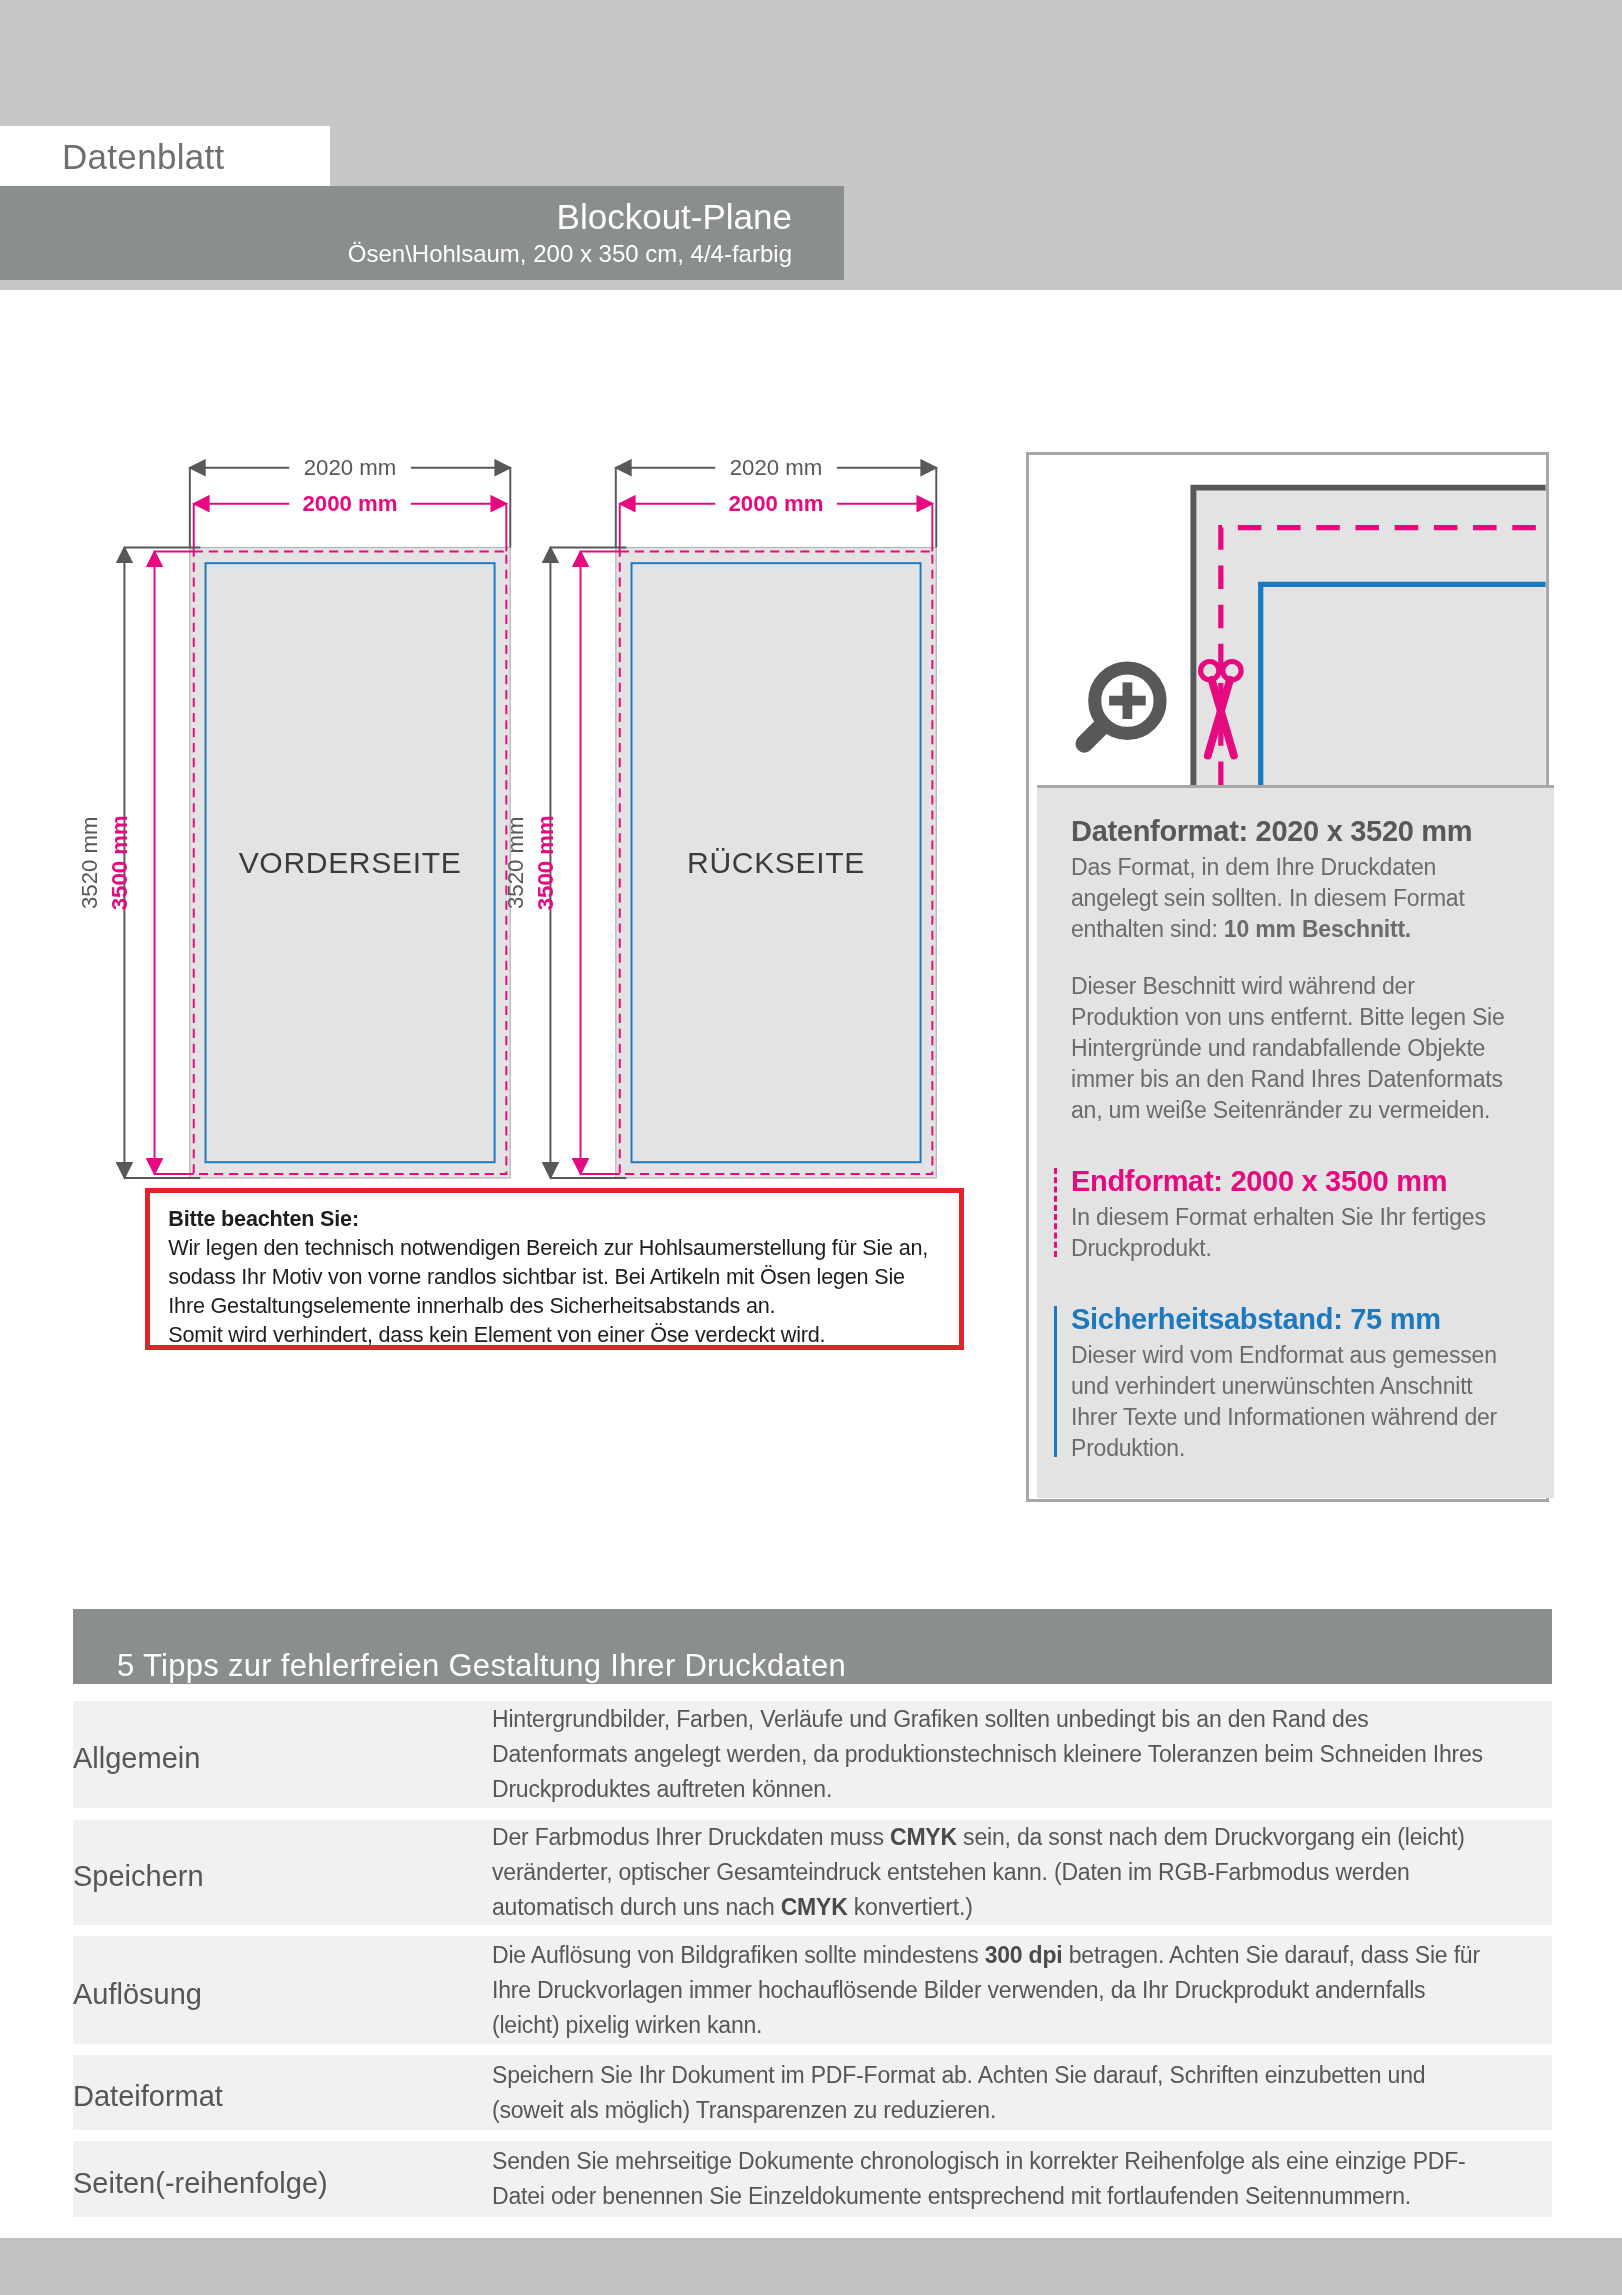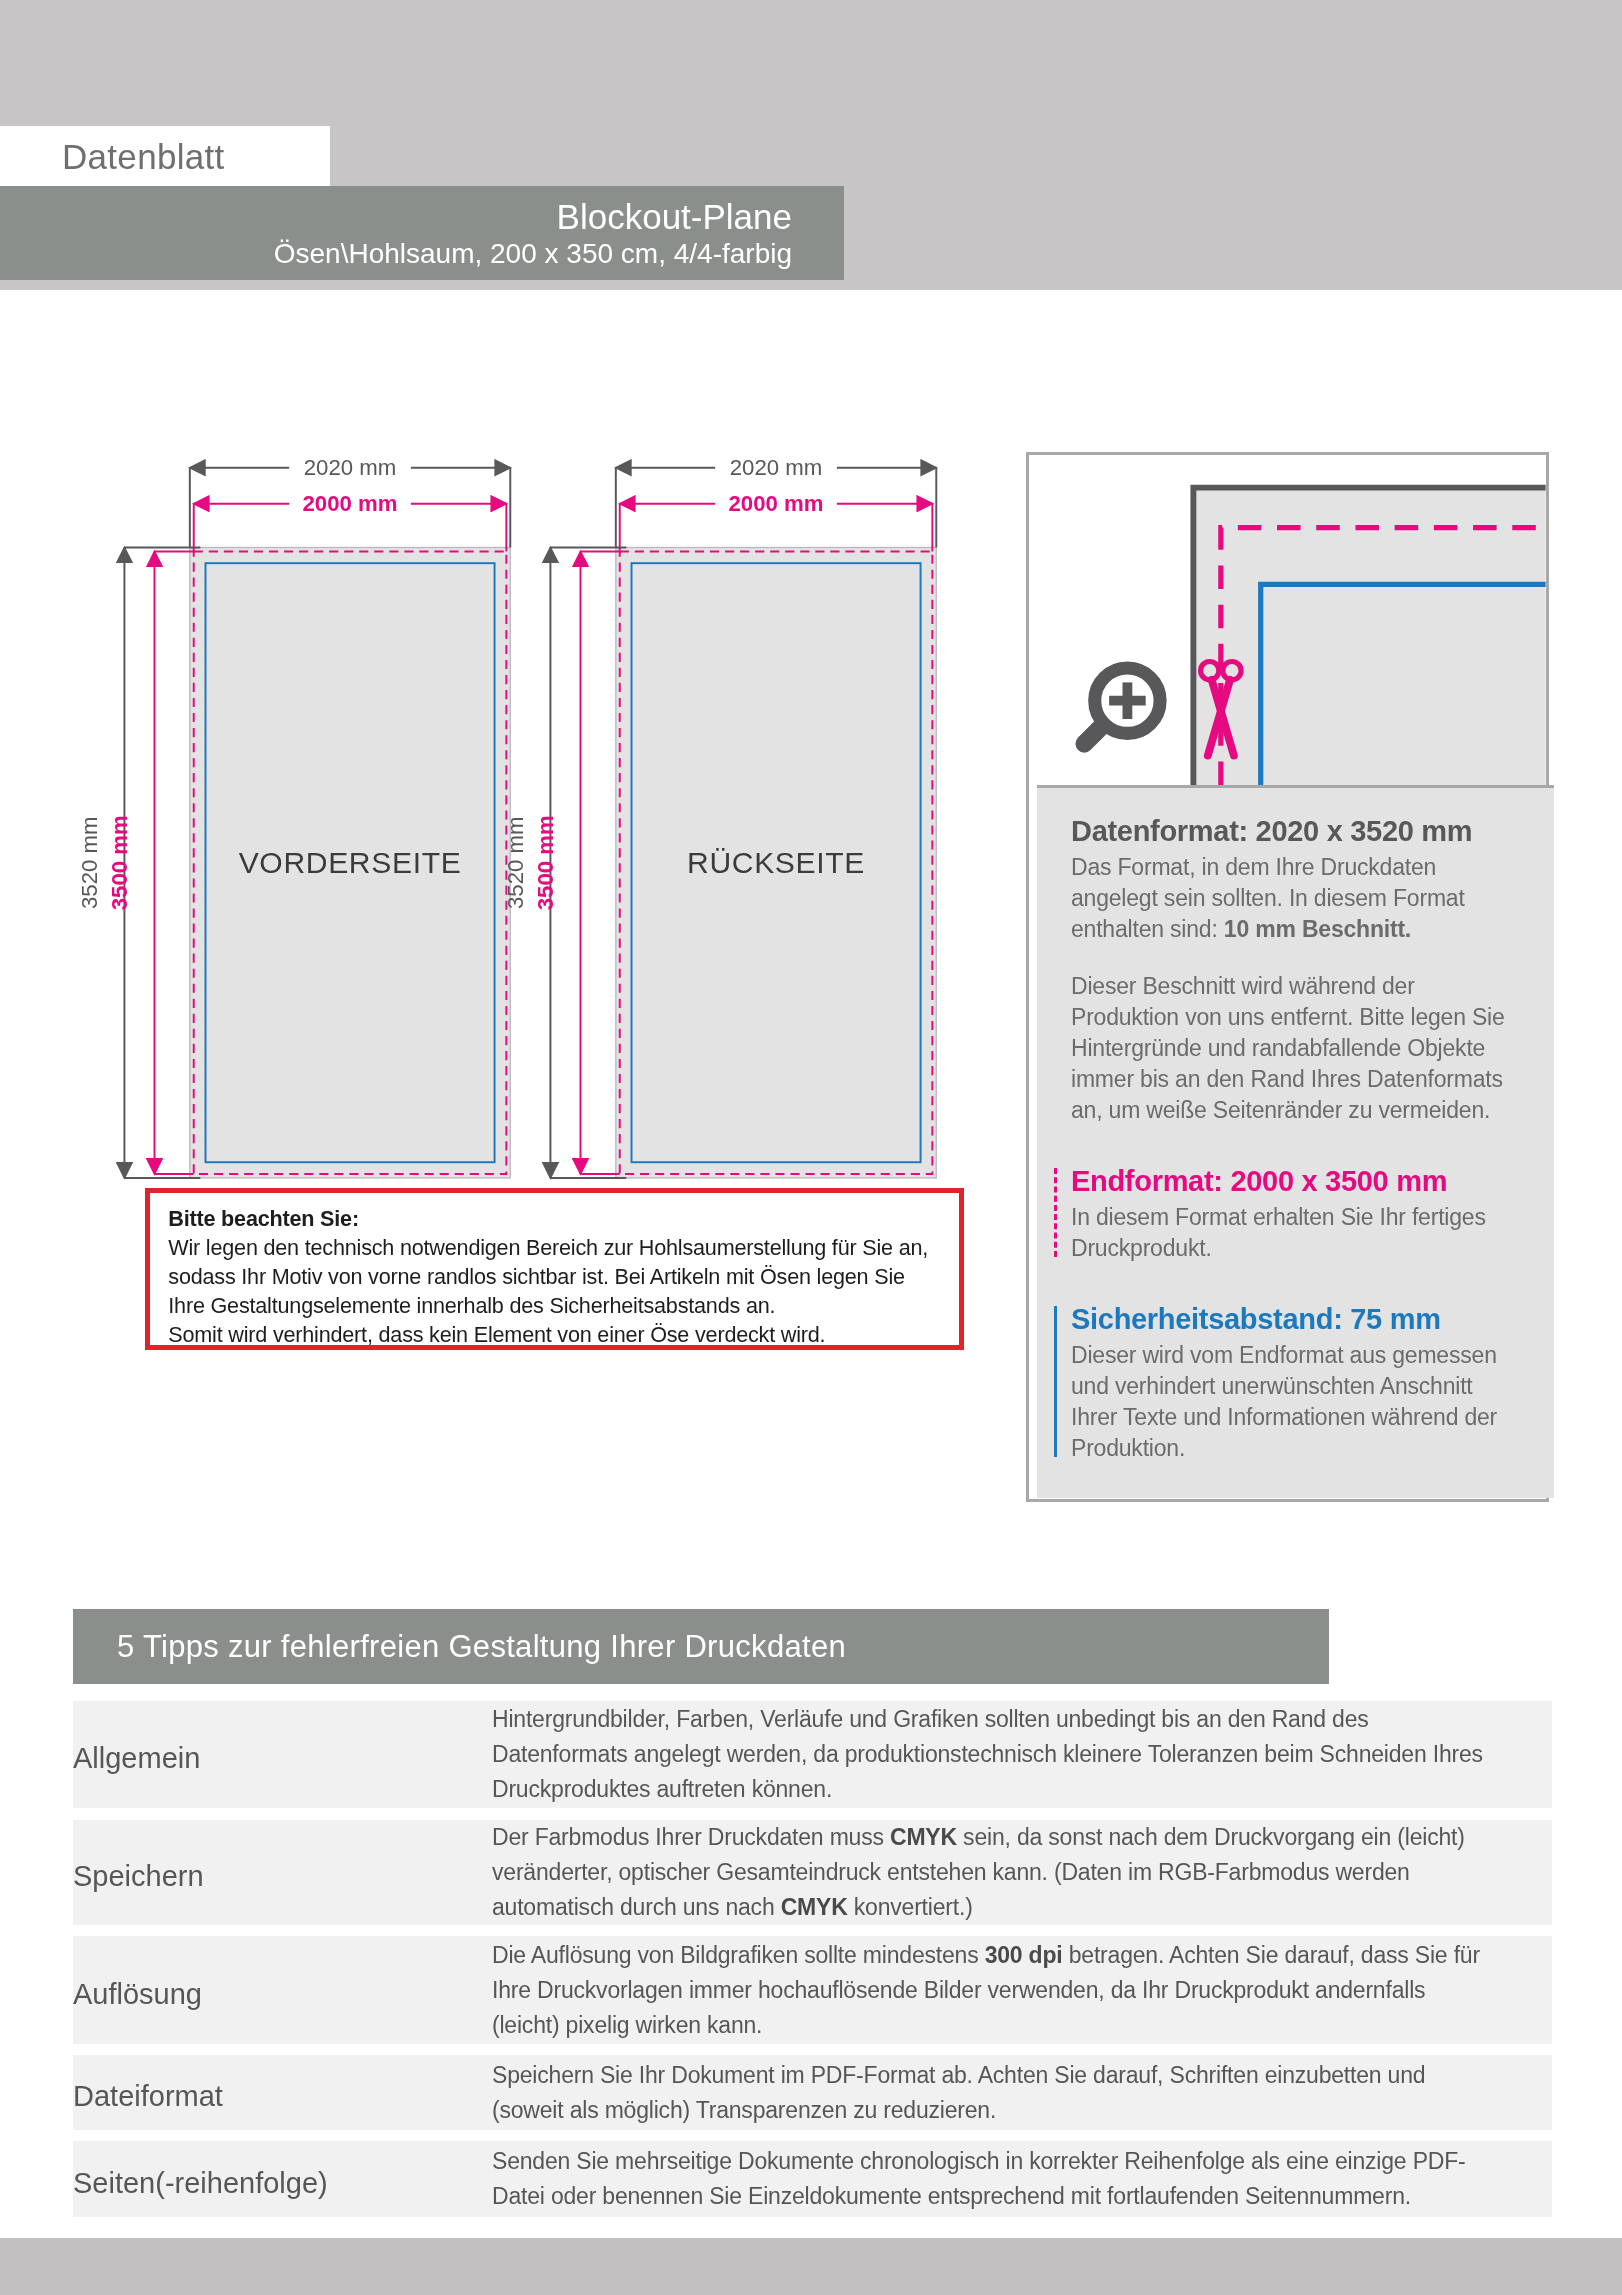--- a/index.html
+++ b/index.html
@@ -9,21 +9,21 @@
 
   
   .top-band{left:0;top:0;width:1623px;height:290px;background:#c7c5c5;}
   .sheet-label-box{left:0;top:126px;width:330px;height:61px;background:#ffffff;
       display:flex;align-items:center;}
   .sheet-label-box span{font-size:35px;color:#6f6f6f;padding-left:62px;letter-spacing:0.3px;}
   .title-banner{left:0;top:186px;width:844px;height:94px;background:#8b8f8c;
       display:flex;flex-direction:column;justify-content:center;align-items:flex-end;
       padding-right:52px;box-sizing:border-box;color:#ffffff;}
   .title-banner .t1{font-size:35px;line-height:41px;}
-  .title-banner .t2{font-size:28px;line-height:34px;}
+  .title-banner .t2{font-size:24px;line-height:34px;}
 
   
   svg.diagram{position:absolute;top:452px;overflow:visible;}
   svg.diagram line{stroke-width:3;}
   .lnG{stroke:#58585a;}
   .lnM{stroke:#e60a80;}
   .stub{stroke-width:2.5;}
   text.dimG{font-size:34px;fill:#58585a;font-family:"Liberation Sans",sans-serif;}
   text.dimM{font-size:34px;fill:#e60a80;font-weight:bold;font-family:"Liberation Sans",sans-serif;}
   text.side-label{font-size:46px;fill:#3b3b3b;letter-spacing:1px;font-family:"Liberation Sans",sans-serif;}
@@ -47,22 +47,22 @@
   .blk.blue::before{content:"";position:absolute;left:-17px;top:3.9px;bottom:6.5px;
       border-left:3.9px solid #1b79c0;}
 
   
   .notice{left:145px;top:1188px;width:819px;height:162px;background:#ffffff;
       border:5.2px solid #e2242a;box-sizing:border-box;padding:10.5px 18.3px;
       font-size:21.6px;line-height:29px;color:#1d1d1d;letter-spacing:-0.2px;}
   .notice .nt{font-weight:bold;}
 
   
-  .tips-banner{left:73px;top:1609px;width:1256px;height:75px;background:#8b8f8c;
-      display:flex;align-items:center;}
+  .tips-banner{left:73px;top:1609px;width:1479px;height:75px;background:#8b8f8c;
+      display:flex;align-items:flex-end;}
   .tips-banner span{color:#ffffff;font-size:31px;padding-left:44px;letter-spacing:0.3px;}
   .tip-row{left:73px;width:1479px;background:#f2f1f1;display:flex;align-items:center;overflow:hidden;}
   .tip-label{width:419px;box-sizing:border-box;font-size:29px;color:#565656;flex:none;margin-top:8px;}
   .tip-body{width:1001px;font-size:23px;line-height:35px;color:#565656;letter-spacing:-0.2px;}
   .tip-body b{color:#4a4a4a;}
   .r1{top:1701px;height:107px;} .r2{top:1820px;height:105px;} .r3{top:1936px;height:108px;}
   .r4{top:2055px;height:75px;} .r5{top:2141px;height:76px;}
 
   .footer-band{left:0;top:2238px;width:1623px;height:58px;background:#c2c0c0;}
 </style>

